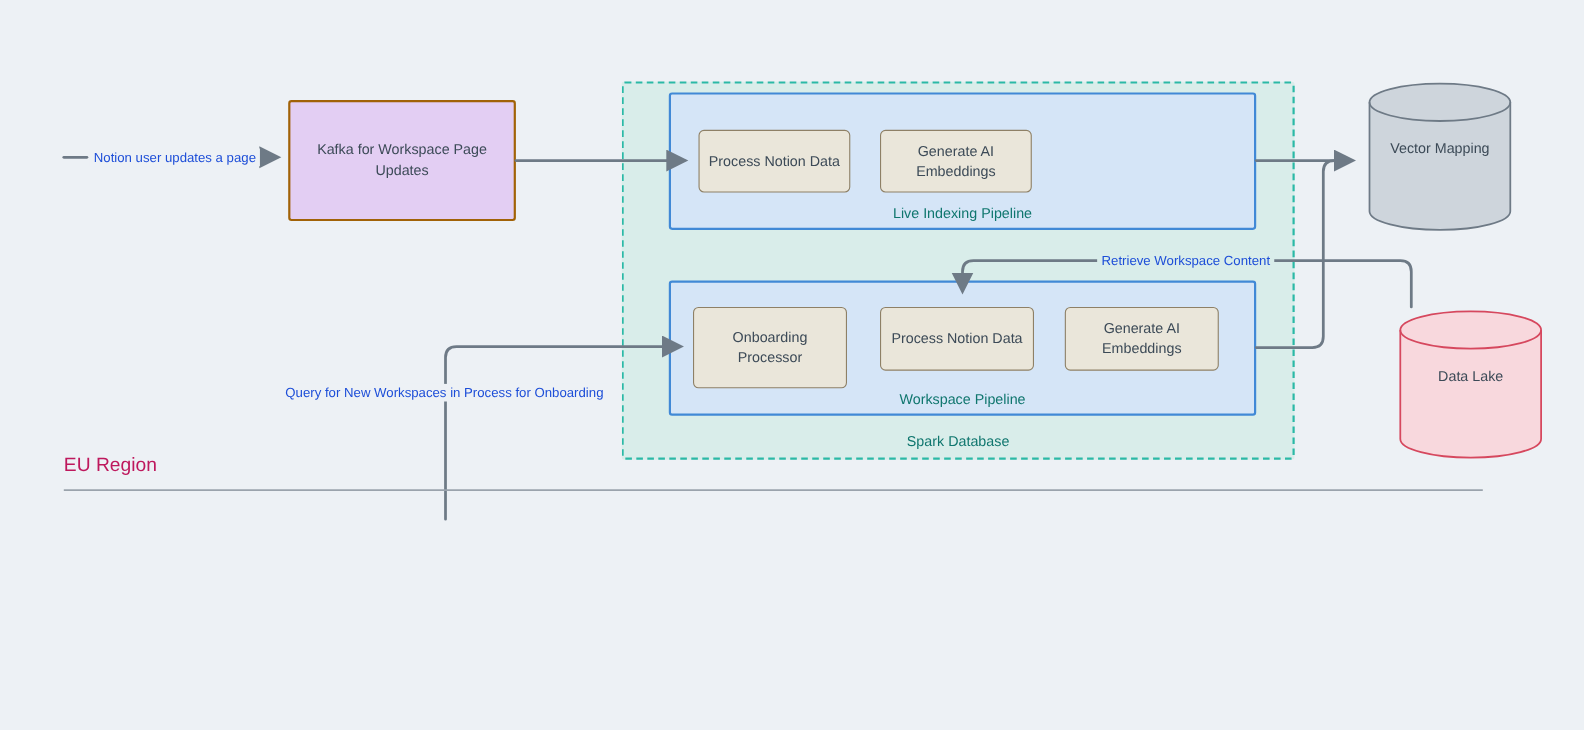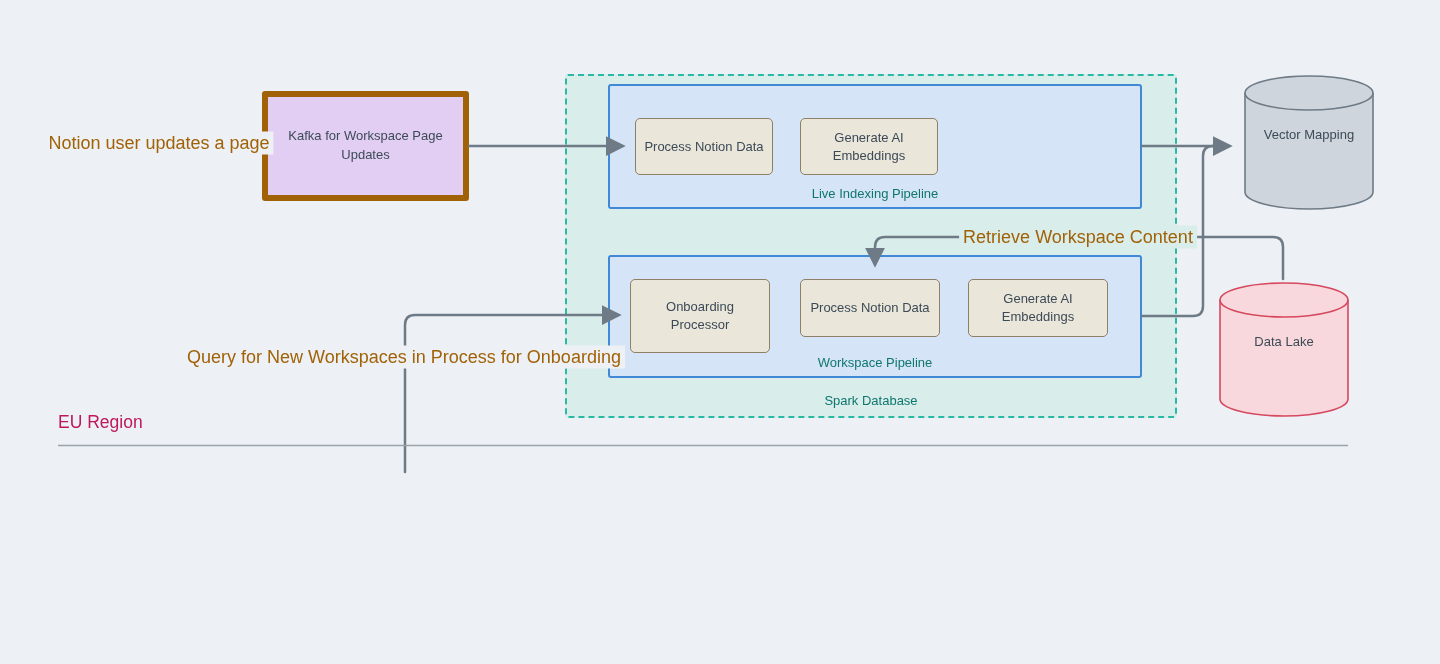--- a/index.html
+++ b/index.html
@@ -35,45 +35,45 @@
     background:#eae6da;border:1.5px solid #8e8066;border-radius:5px;
     font-size:13px;line-height:1.35;color:#3c4a57;z-index:3;
   }
   .step span{display:inline-block;max-width:124px;}
   .step.wide span{max-width:130px;}
   .step.narrow span{max-width:100px;}
 
   
   .kafka{
     left:262px;top:91px;width:207px;height:110px;
-    background:#e3cef3;border:6px solid #a16207;border-radius:3px;
+    background:#e3cef3;border:2px solid #a16207;border-radius:3px;
     display:flex;align-items:center;justify-content:center;text-align:center;
     font-size:13px;line-height:1.45;z-index:2;
   }
   .kafka span{display:inline-block;max-width:170px;}
 
   
   .cyl{z-index:2;}
   .cyl svg{position:absolute;inset:0;width:100%;height:100%;}
   .cyl-label{
     position:absolute;left:0;right:0;top:38%;text-align:center;
     font-size:13px;line-height:1.4;z-index:2;
   }
   .cyl.vector{left:1243px;top:74px;width:132px;height:137px;}
-  .cyl.lake{left:1218px;top:281px;width:132px;height:137px;}
+  .cyl.lake{left:1271px;top:281px;width:132px;height:137px;}
   .cyl.wrm{left:338px;top:474px;width:131px;height:139px;}
 
   
   svg.wires{position:absolute;inset:0;z-index:4;pointer-events:none;}
 
   
   .edge-label{
     position:absolute;transform:translate(-50%,-50%);
-    font-size:18px;white-space:nowrap;z-index:5;padding:1px 4px;
-    color:#a16207;
+    font-size:12px;white-space:nowrap;z-index:5;padding:1px 4px;
+    color:#1d4ed8;
   }
   .edge-label.on-page{background:#edf1f5;}
   .edge-label.on-teal{background:#d9edea;}
 
   
   .region-label{
     left:58px;top:412px;font-size:17.5px;color:#be185d;z-index:5;
   }
 </style>
 </head>

